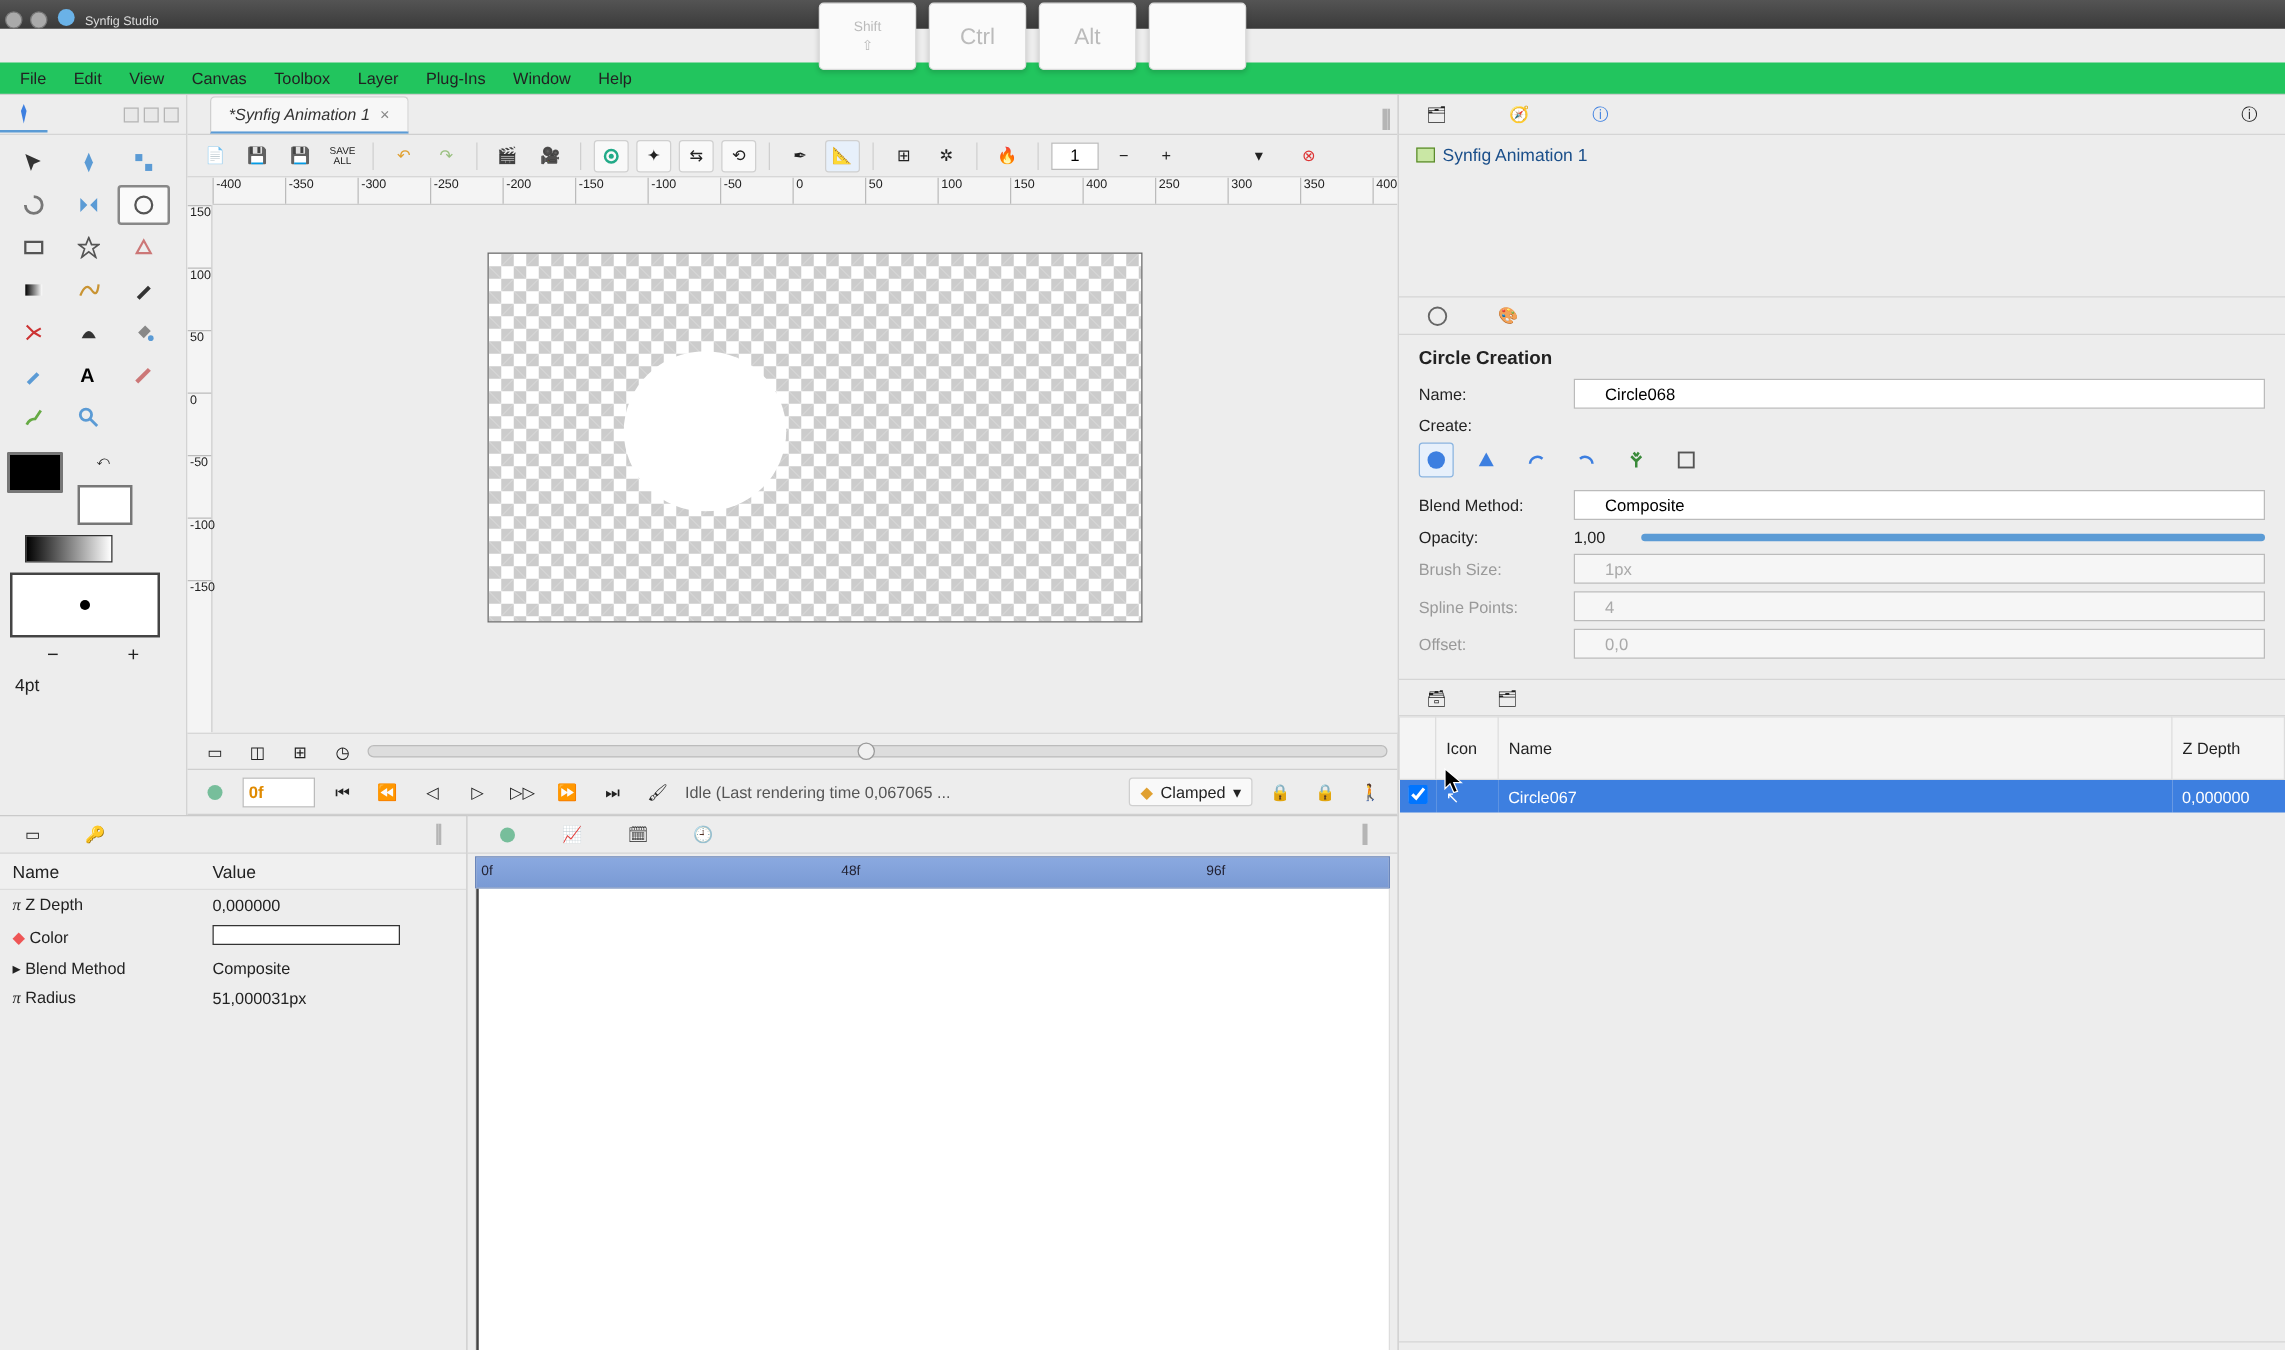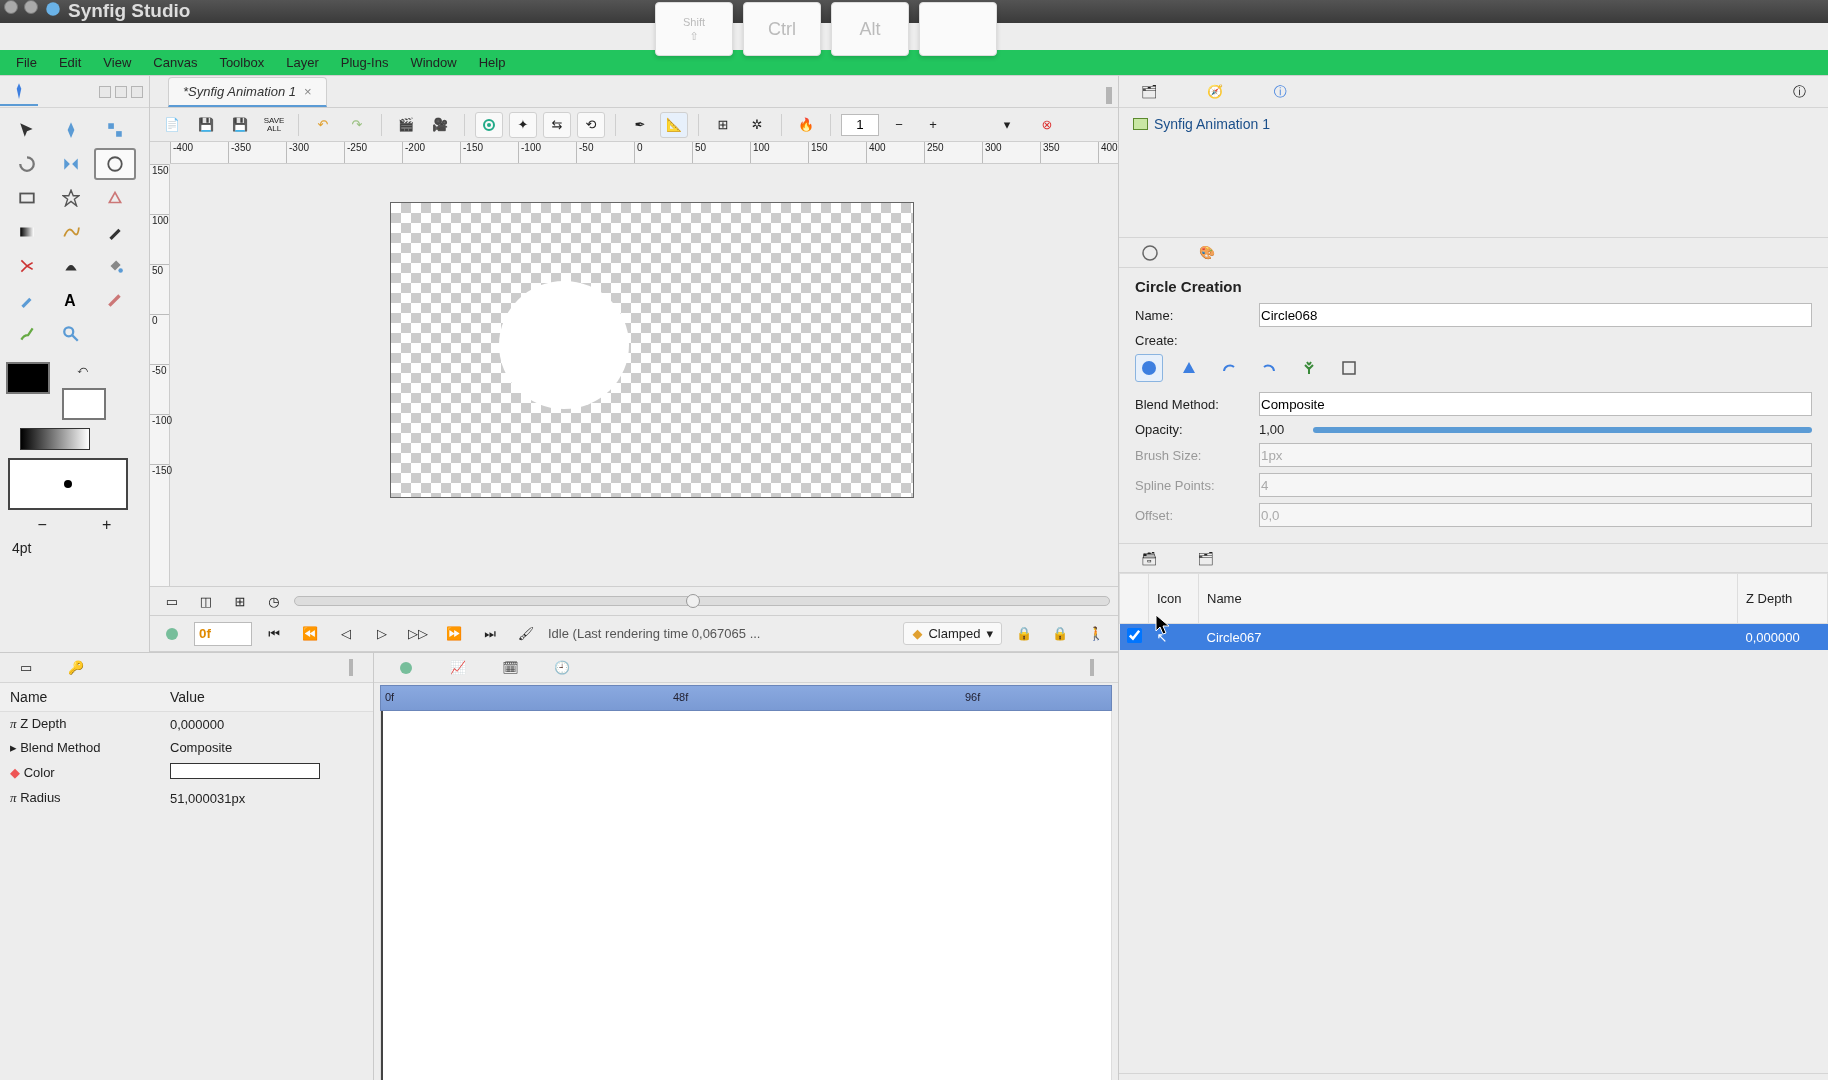--- a/index.html
+++ b/index.html
@@ -10,25 +10,24 @@
   width: 1828px;
   height: 1080px;
   overflow: hidden;
   color: #222;
 }
 .titlebar {
   height: 23px;
   background: linear-gradient(#545454,#3a3a3a);
   color: #ddd;
   display: flex;
-  align-items: flex-start;
+  align-items: flex-end;
   padding: 0 4px;
   gap: 6px;
-  font-size: 19px;
-  font-weight: bold;
+  font-size: 10px;
 }
 .titlebar .winbtn {
   width: 14px; height: 14px; border-radius: 7px;
   background: #aaa; border: 1px solid #777;
 }
 .menubar {
   height: 26px;
   background: #22c55e;
   border-bottom: 1px solid #cfcfcf;
   display: flex;
@@ -189,21 +188,21 @@
 }
 .rtabs{height:32px;display:flex;align-items:center;gap:50px;padding:0 22px;border-bottom:1px solid #d5d5d5;}
 .rpanel{padding:8px 14px;border-bottom:1px solid #d5d5d5;}
 .canvasname{display:flex;align-items:center;gap:6px;color:#1b4f8a;font-size:14px;}
 .canvasname .cbox{width:15px;height:12px;background:#c9e7a4;border:1px solid #5b8a2d;}
 .ptabs{height:30px;display:flex;gap:40px;align-items:center;padding:0 22px;border-bottom:1px solid #d5d5d5;}
 .toolparams{padding:10px 16px;flex:0 0 auto;}
 .toolparams .ttl{font-weight:bold;font-size:15px;margin-bottom:8px;}
 .prow{display:flex;align-items:center;margin:6px 0;gap:10px;}
 .prow label{width:114px;}
-.prow input{flex:1;height:24px;border:1px solid #bbb;padding:0 1px;background:#fff;}
+.prow input{flex:1;height:24px;border:1px solid #bbb;padding:0 24px;background:#fff;}
 .prow.dim{color:#999;}
 .prow.dim input{color:#aaa;background:#f6f6f6;}
 .createicons{display:flex;gap:12px;margin:4px 0 10px;}
 .cicon{width:28px;height:28px;border:1px solid transparent;border-radius:3px;display:flex;align-items:center;justify-content:center;}
 .cicon.sel{border:1px solid #8ab4e0;background:#e7f0fb;}
 .opslider{flex:1;height:6px;background:#5b9bd5;border-radius:3px;}
 .layershdr{height:30px;display:flex;gap:40px;align-items:center;padding:0 22px;border-bottom:1px solid #d5d5d5;border-top:1px solid #d5d5d5;}
 .layertbl{flex:1;overflow:auto;}
 .layertbl table{width:100%;border-collapse:collapse;}
 .layertbl th{background:#f4f4f4;border:1px solid #ddd;padding:17px 8px;text-align:left;font-weight:normal;}
@@ -659,26 +658,26 @@
           <tbody>
               <tr>
             <th style="width:160px;">Name</th>
             <th>Value</th>
           </tr>
           <tr>
                 <td><span class="pi">π</span> <span>Z Depth</span></td>
                 <td>0,000000</td>
               </tr>
           <tr>
+                <td><span style="color:#e55;">◆</span> <span>Color</span></td>
+                <td><span class="cval"></span></td>
+              </tr>
+          <tr>
                 <td>▸ <span>Blend Method</span></td>
                 <td>Composite</td>
-              </tr>
-          <tr>
-                <td><span style="color:#e55;">◆</span> <span>Color</span></td>
-                <td><span class="cval"></span></td>
               </tr>
           <tr>
                 <td><span class="pi">π</span> <span>Radius</span></td>
                 <td>51,000031px</td>
               </tr>
         </tbody>
           </table>
       </div>
     </div>
     <div class="timelinepane">

